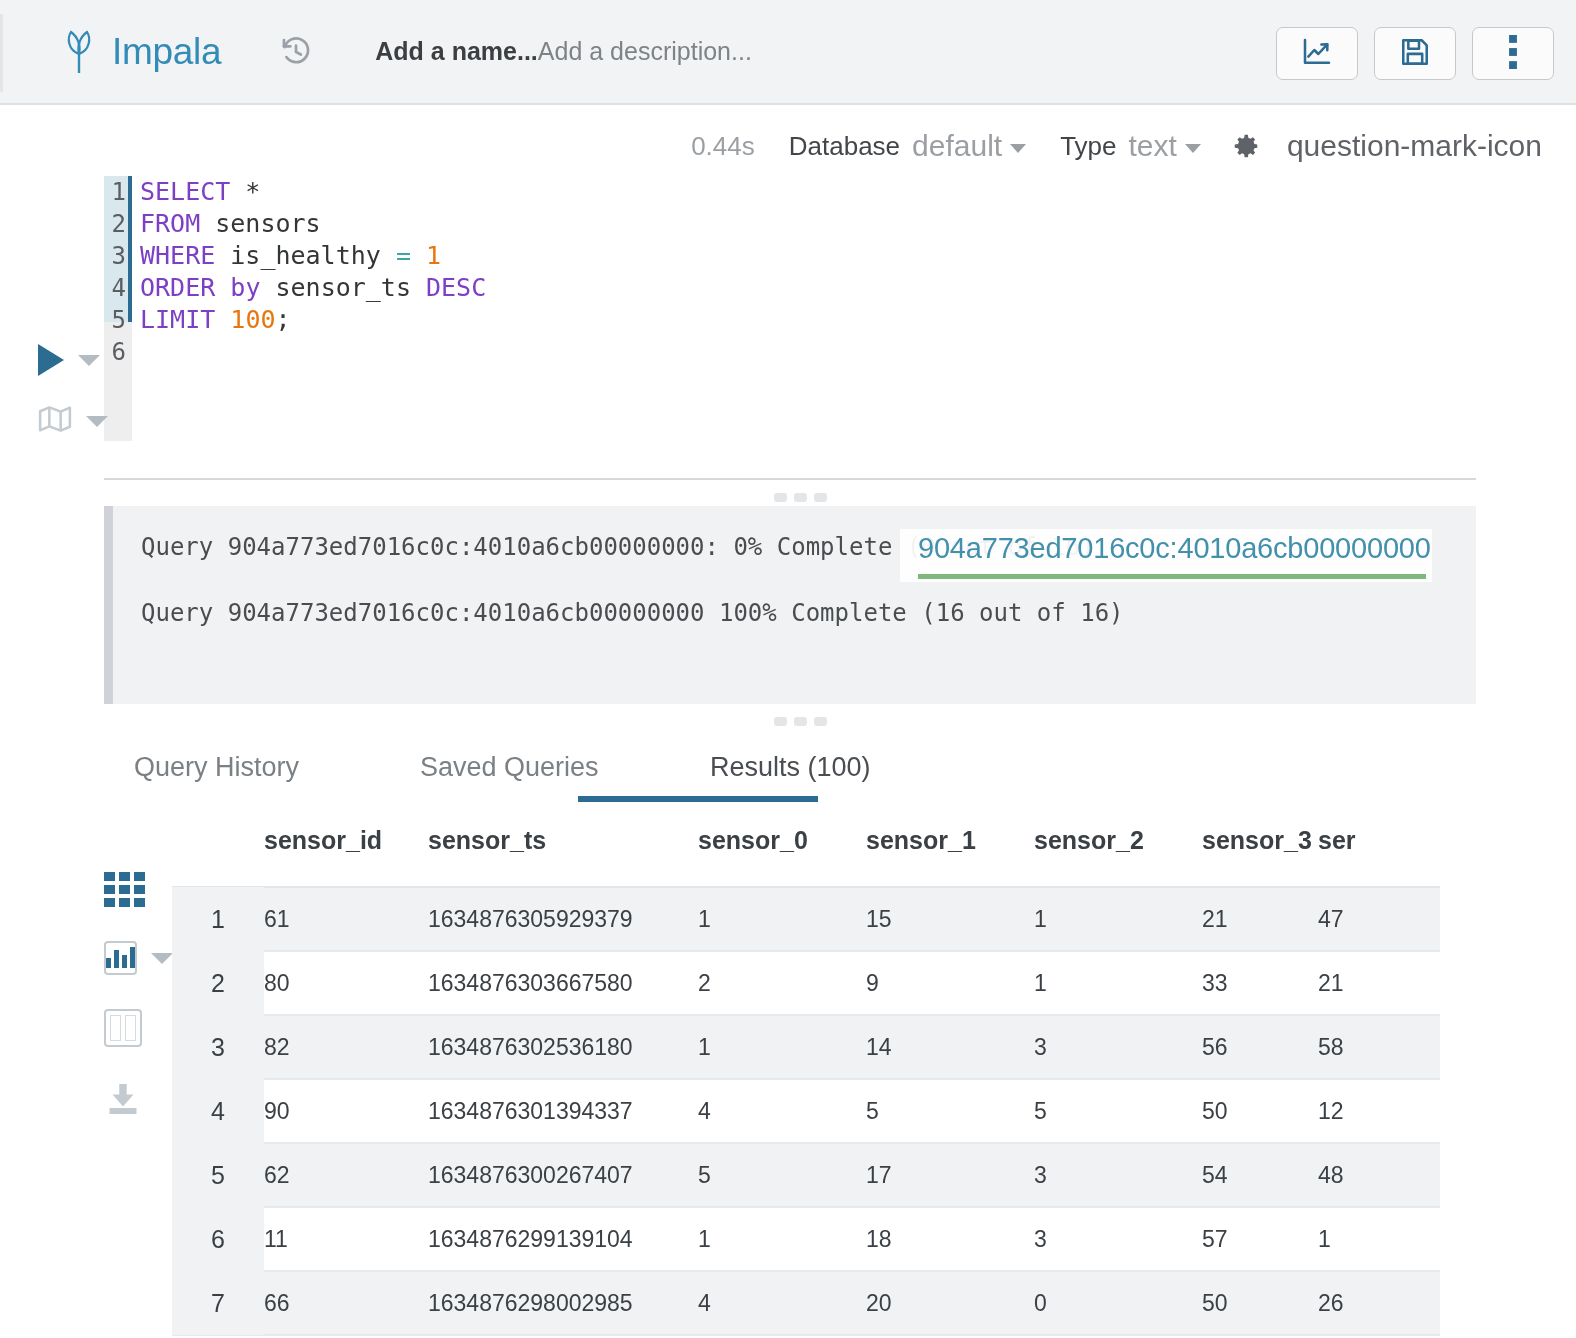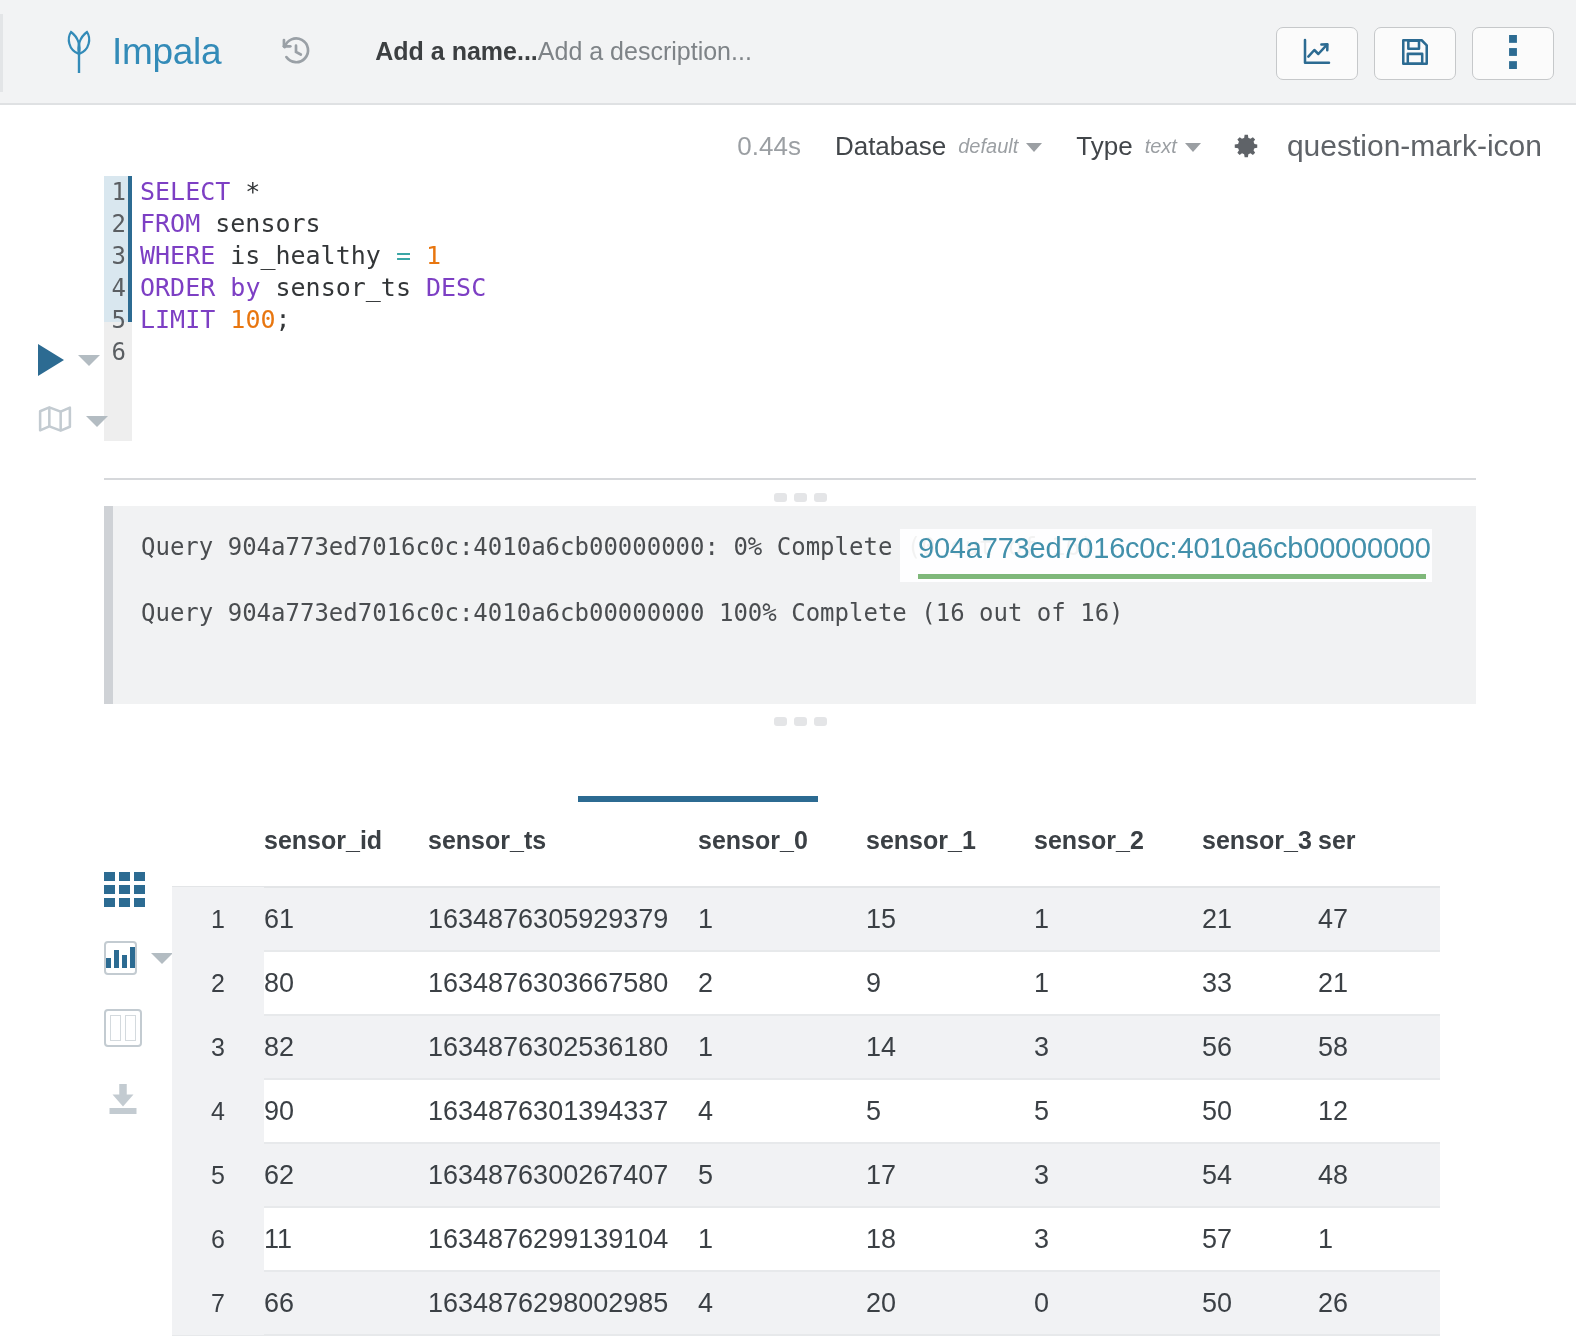--- a/index.html
+++ b/index.html
@@ -46,21 +46,21 @@
   }
 
   
   .meta-bar {
     position:absolute; left:0; top:120px; width:1576px; height:52px;
     display:flex; align-items:center; justify-content:flex-end;
     padding-right: 34px; gap: 0px;
   }
   .meta-time { font-size:26px; color:#9b9fa3; margin-right:34px; }
   .meta-label { font-size:26px; color:#42464a; }
-  .meta-value { font-size:20px; color:#9b9fa3; margin-left:12px; cursor:pointer;font-style:italic;}
+  .meta-value { font-size:30px; color:#9b9fa3; margin-left:12px; cursor:pointer;}
   .caret-dn {
     display:inline-block; width:0;height:0;margin-left:8px; vertical-align:middle;
     border-left:8px solid transparent; border-right:8px solid transparent;
     border-top:9px solid #9b9fa3;
   }
   .meta-gap { width: 34px; }
   .gear-icon { margin-left: 30px; color:#5f6368; cursor:pointer; display:flex;}
   .help-icon { margin-left: 26px; font-size:30px; color:#5f6368; cursor:pointer; font-weight:400;}
 
   
@@ -162,21 +162,21 @@
   
   .tbl { position:absolute; left:172px; top:826px; width:1268px; }
   .thead { display:flex; height:60px; align-items:flex-start; }
   .thead .th {
     font-size:25px; font-weight:bold; color:#3b4045; white-space:nowrap; overflow:hidden;
   }
   .tbody { border-top:2px solid #e3e5e7; }
   .trow { display:flex; height:64px; align-items:center; border-bottom:2px solid #e7e9eb;}
   .trow.odd { background:#f1f2f4; }
   .trow.even { background:#ffffff; }
-  .td { font-size:27px; color:#3b4045; white-space:nowrap; }
+  .td { font-size:23px; color:#3b4045; white-space:nowrap; }
   .cell-rownum {
     width:92px; height:64px; line-height:64px; background:#f1f2f4;
     text-align:center; font-size:25px; color:#3b4045; flex:0 0 92px;
   }
   .c-id   { flex:0 0 164px; }
   .c-ts   { flex:0 0 270px; }
   .c-s0   { flex:0 0 168px; }
   .c-s1   { flex:0 0 168px; }
   .c-s2   { flex:0 0 168px; }
   .c-s3   { flex:0 0 116px; }
@@ -311,20 +311,25 @@
   <div class="qid-overlay"></div>
   <div class="qid-link">904a773ed7016c0c:4010a6cb00000000</div>
   <div class="qid-underline"></div>
 
   <div class="drag-dots" style="left:774px; top:717px;">
     <i></i>
       <i></i>
       <i></i>
   </div>
 
+  <div class="tabs">
+    <span class="tab t0">Query History</span>
+    <span class="tab t1">Saved Queries</span>
+    <span class="tab t2">Results (100)</span>
+  </div>
   <div class="tab-underline"></div>
 
   <div class="rail">
     <div class="rail-item">
       <span class="grid-icon">
         <i></i>
           <i></i>
           <i></i>
           <i></i>
           <i></i>

